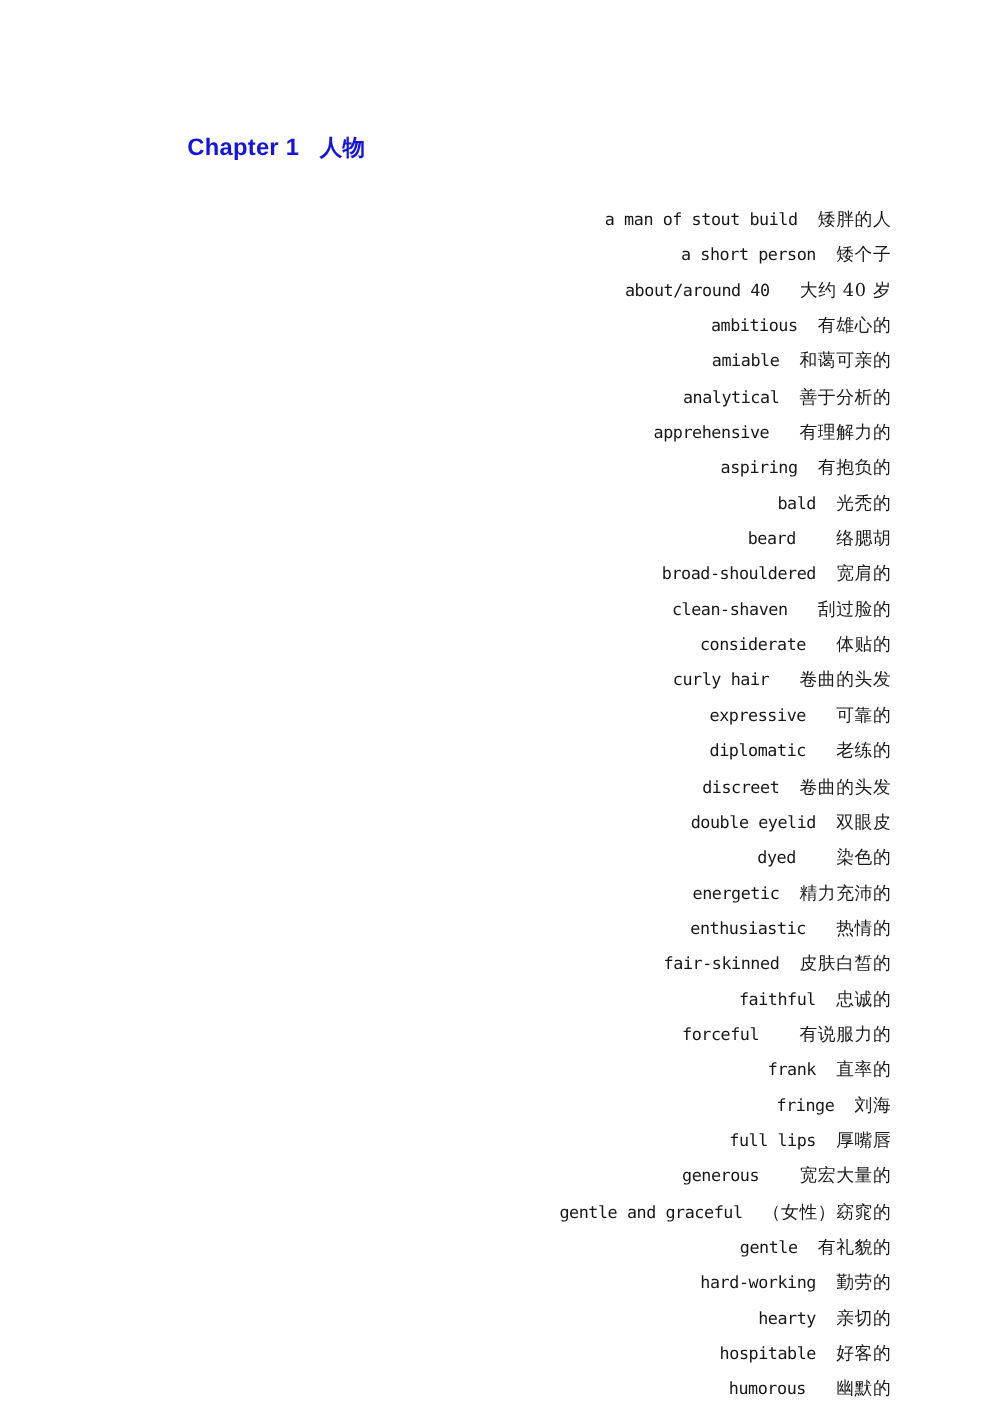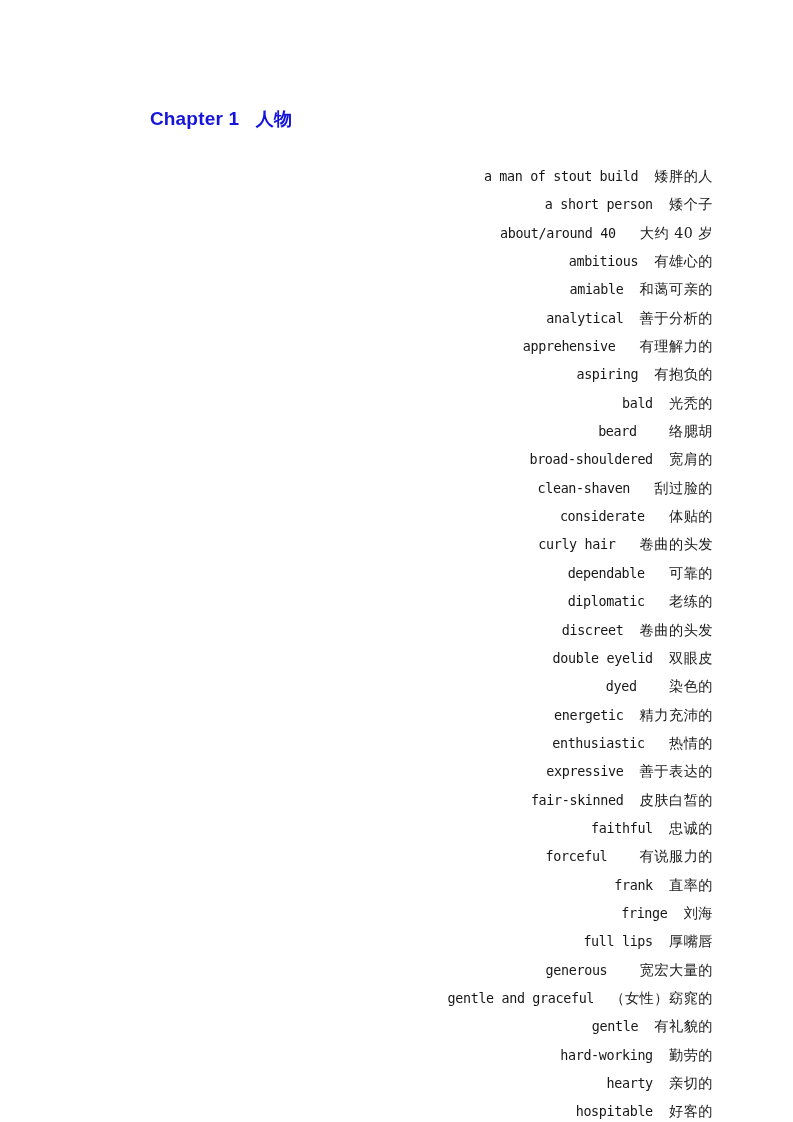--- a/index.html
+++ b/index.html
@@ -104,28 +104,27 @@
         <li class="vocab-entry"><span class="term">amiable</span><span class="gap">&nbsp;&nbsp;</span><span class="gloss">和蔼可亲的</span></li>
         <li class="vocab-entry"><span class="term">analytical</span><span class="gap">&nbsp;&nbsp;</span><span class="gloss">善于分析的</span></li>
         <li class="vocab-entry"><span class="term">apprehensive</span><span class="gap">&nbsp;&nbsp;&nbsp;</span><span class="gloss">有理解力的</span></li>
         <li class="vocab-entry"><span class="term">aspiring</span><span class="gap">&nbsp;&nbsp;</span><span class="gloss">有抱负的</span></li>
         <li class="vocab-entry"><span class="term">bald</span><span class="gap">&nbsp;&nbsp;</span><span class="gloss">光秃的</span></li>
         <li class="vocab-entry"><span class="term">beard</span><span class="gap">&nbsp;&nbsp;&nbsp;&nbsp;</span><span class="gloss">络腮胡</span></li>
         <li class="vocab-entry"><span class="term">broad-shouldered</span><span class="gap">&nbsp;&nbsp;</span><span class="gloss">宽肩的</span></li>
         <li class="vocab-entry"><span class="term">clean-shaven</span><span class="gap">&nbsp;&nbsp;&nbsp;</span><span class="gloss">刮过脸的</span></li>
         <li class="vocab-entry"><span class="term">considerate</span><span class="gap">&nbsp;&nbsp;&nbsp;</span><span class="gloss">体贴的</span></li>
         <li class="vocab-entry"><span class="term">curly hair</span><span class="gap">&nbsp;&nbsp;&nbsp;</span><span class="gloss">卷曲的头发</span></li>
-        <li class="vocab-entry"><span class="term">dependable</span><span class="gap">&nbsp;&nbsp;&nbsp;</span><span class="gloss">可靠的</span></li>
+        <li class="vocab-entry"><span class="term">expressive</span><span class="gap">&nbsp;&nbsp;&nbsp;</span><span class="gloss">可靠的</span></li>
         <li class="vocab-entry"><span class="term">diplomatic</span><span class="gap">&nbsp;&nbsp;&nbsp;</span><span class="gloss">老练的</span></li>
         <li class="vocab-entry"><span class="term">discreet</span><span class="gap">&nbsp;&nbsp;</span><span class="gloss">卷曲的头发</span></li>
         <li class="vocab-entry"><span class="term">double eyelid</span><span class="gap">&nbsp;&nbsp;</span><span class="gloss">双眼皮</span></li>
         <li class="vocab-entry"><span class="term">dyed</span><span class="gap">&nbsp;&nbsp;&nbsp;&nbsp;</span><span class="gloss">染色的</span></li>
         <li class="vocab-entry"><span class="term">energetic</span><span class="gap">&nbsp;&nbsp;</span><span class="gloss">精力充沛的</span></li>
         <li class="vocab-entry"><span class="term">enthusiastic</span><span class="gap">&nbsp;&nbsp;&nbsp;</span><span class="gloss">热情的</span></li>
-        <li class="vocab-entry"><span class="term">expressive</span><span class="gap">&nbsp;&nbsp;</span><span class="gloss">善于表达的</span></li>
         <li class="vocab-entry"><span class="term">fair-skinned</span><span class="gap">&nbsp;&nbsp;</span><span class="gloss">皮肤白皙的</span></li>
         <li class="vocab-entry"><span class="term">faithful</span><span class="gap">&nbsp;&nbsp;</span><span class="gloss">忠诚的</span></li>
         <li class="vocab-entry"><span class="term">forceful</span><span class="gap">&nbsp;&nbsp;&nbsp;&nbsp;</span><span class="gloss">有说服力的</span></li>
         <li class="vocab-entry"><span class="term">frank</span><span class="gap">&nbsp;&nbsp;</span><span class="gloss">直率的</span></li>
         <li class="vocab-entry"><span class="term">fringe</span><span class="gap">&nbsp;&nbsp;</span><span class="gloss">刘海</span></li>
         <li class="vocab-entry"><span class="term">full lips</span><span class="gap">&nbsp;&nbsp;</span><span class="gloss">厚嘴唇</span></li>
         <li class="vocab-entry"><span class="term">generous</span><span class="gap">&nbsp;&nbsp;&nbsp;&nbsp;</span><span class="gloss">宽宏大量的</span></li>
         <li class="vocab-entry"><span class="term">gentle and graceful</span><span class="gap">&nbsp;&nbsp;</span><span class="gloss">（女性）窈窕的</span></li>
         <li class="vocab-entry"><span class="term">gentle</span><span class="gap">&nbsp;&nbsp;</span><span class="gloss">有礼貌的</span></li>
         <li class="vocab-entry"><span class="term">hard-working</span><span class="gap">&nbsp;&nbsp;</span><span class="gloss">勤劳的</span></li>

